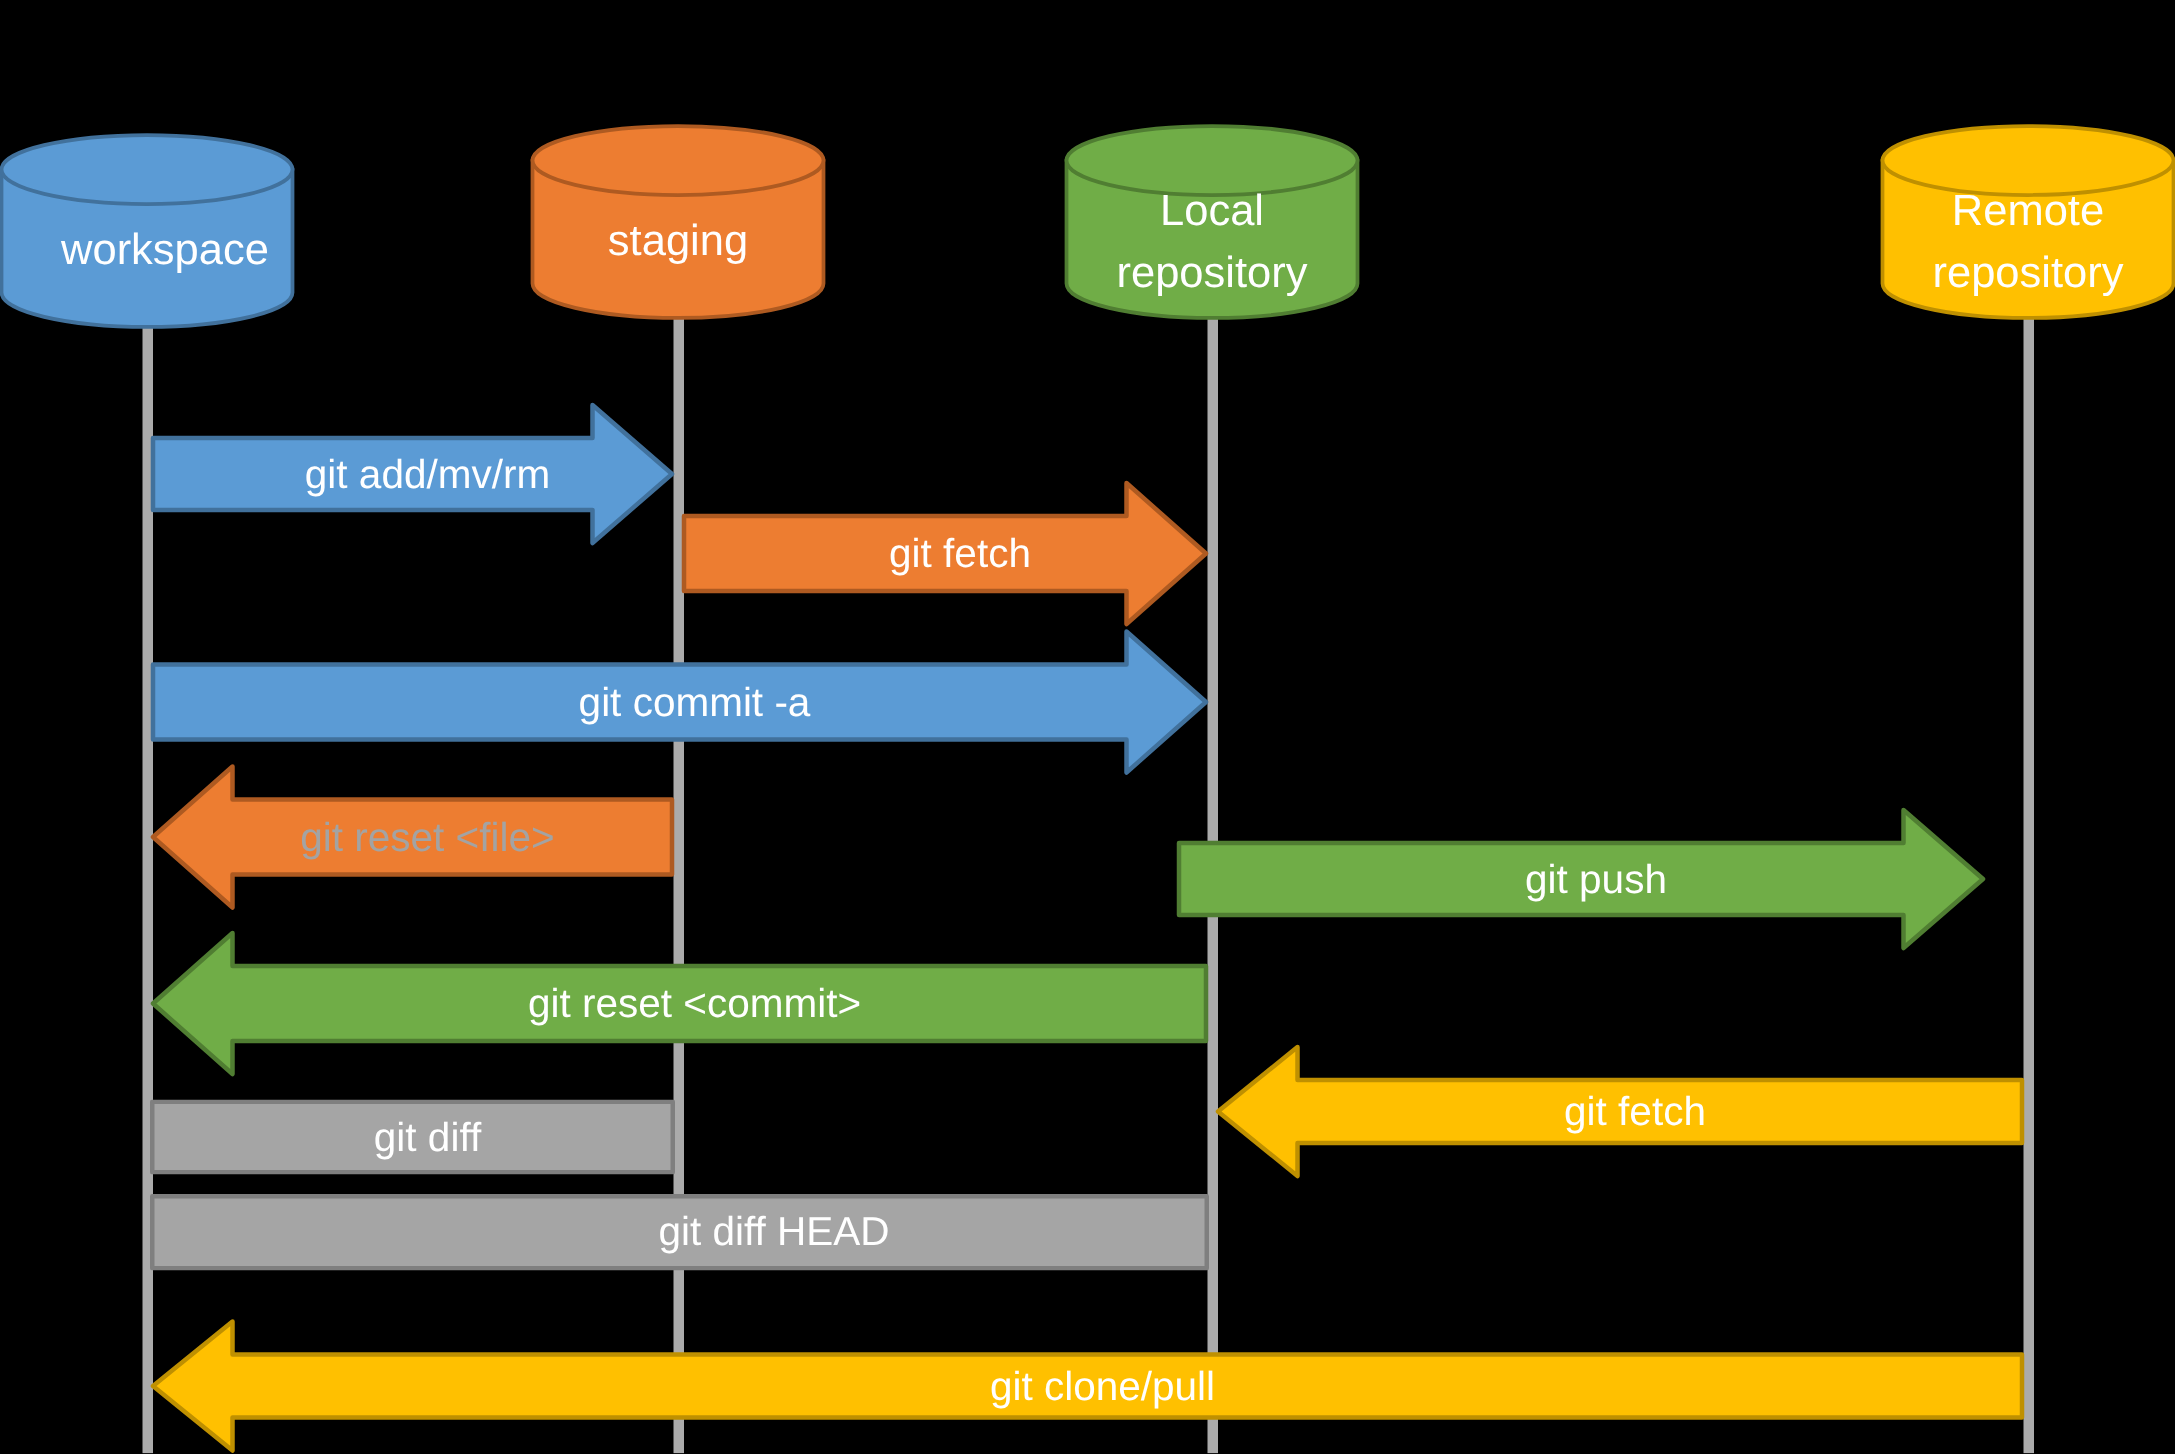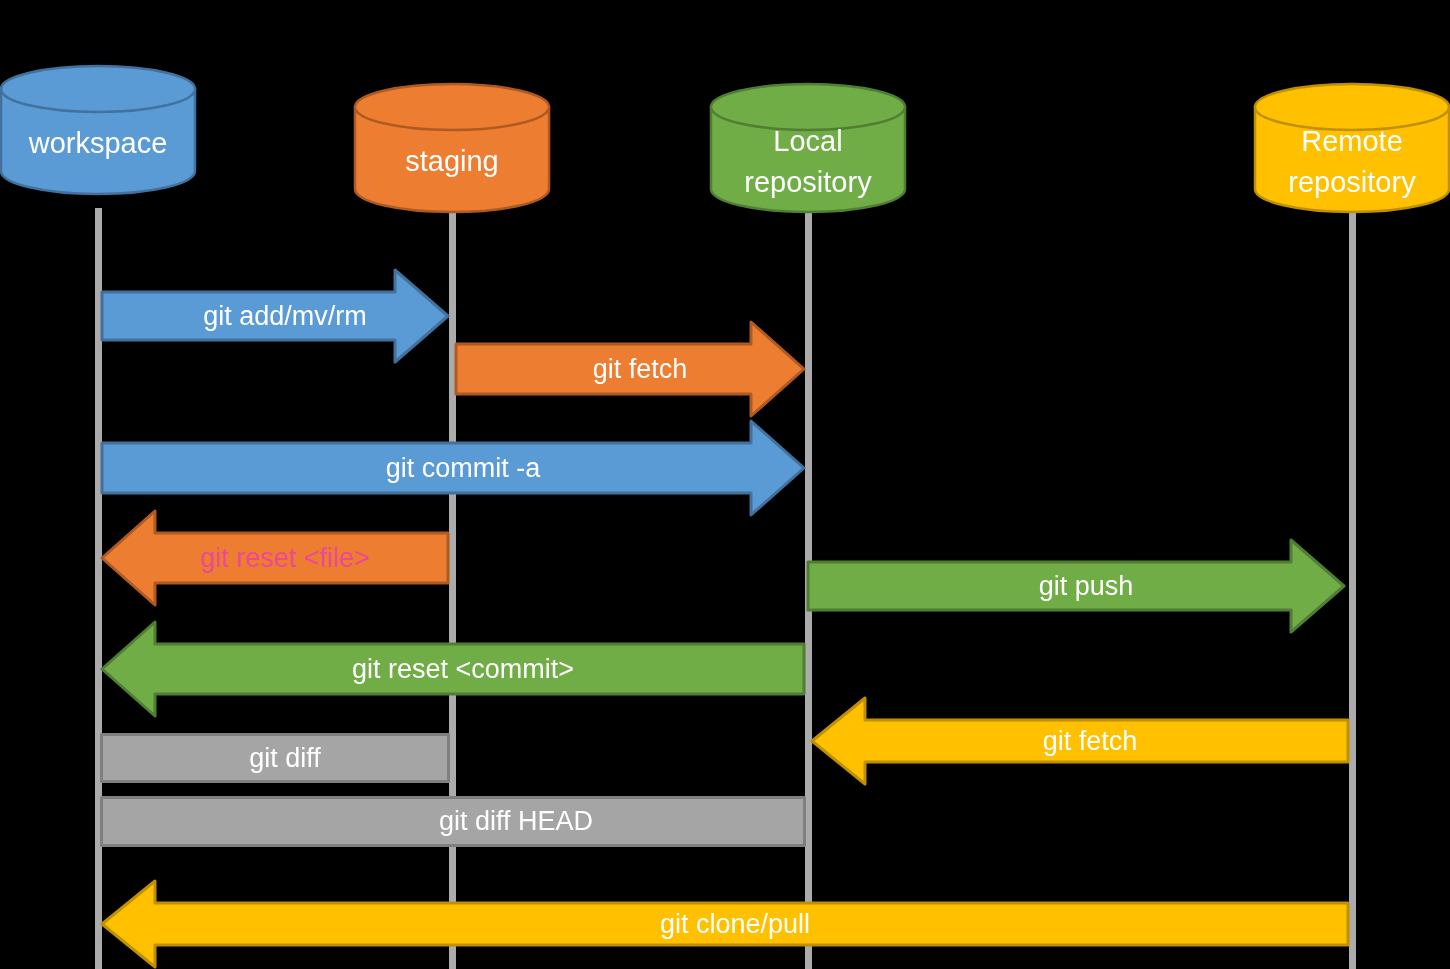--- a/index.html
+++ b/index.html
@@ -73,23 +73,23 @@
     <div class="cmd" style="left: 100px; top: 419px; width: 706px; height: 98px;">
       <svg width="706" height="98" viewBox="0 0 706 98">
         <polygon points="2,24 651,24 651,2 704,49 651,96 651,74 2,74" fill="#5B9BD5" stroke="#41719C" stroke-width="3" stroke-linejoin="round"></polygon>
       </svg>
       <div class="cmd-label" style="color: rgb(255, 255, 255);">git commit -a</div>
     </div>
     <div class="cmd" style="left: 100px; top: 509px; width: 350px; height: 98px;">
       <svg width="350" height="98" viewBox="0 0 350 98">
         <polygon points="348,24 55,24 55,2 2,49 55,96 55,74 348,74" fill="#ED7D31" stroke="#AE5A21" stroke-width="3" stroke-linejoin="round"></polygon>
       </svg>
-      <div class="cmd-label" style="color: #ec4899;">git reset &lt;file&gt;</div>
+      <div class="cmd-label" style="color: #a3a3a3;">git reset &lt;file&gt;</div>
     </div>
-    <div class="cmd" style="left: 806px; top: 538px; width: 540px; height: 96px;">
+    <div class="cmd" style="left: 784px; top: 538px; width: 540px; height: 96px;">
       <svg width="540" height="96" viewBox="0 0 540 96">
         <polygon points="2,24 485,24 485,2 538,48 485,94 485,72 2,72" fill="#70AD47" stroke="#507E32" stroke-width="3" stroke-linejoin="round"></polygon>
       </svg>
       <div class="cmd-label" style="color: rgb(255, 255, 255);">git push</div>
     </div>
     <div class="cmd" style="left: 100px; top: 620px; width: 706px; height: 98px;">
       <svg width="706" height="98" viewBox="0 0 706 98">
         <polygon points="704,24 55,24 55,2 2,49 55,96 55,74 704,74" fill="#70AD47" stroke="#507E32" stroke-width="3" stroke-linejoin="round"></polygon>
       </svg>
       <div class="cmd-label" style="color: rgb(255, 255, 255);">git reset &lt;commit&gt;</div>
@@ -111,21 +111,21 @@
         <rect x="1.5" y="1.5" width="703" height="48" fill="#A5A5A5" stroke="#7F7F7F" stroke-width="3" stroke-linejoin="round"></rect>
       </svg>
       <div class="cmd-label" style="color: rgb(255, 255, 255);">git diff HEAD</div>
     </div>
     <div class="cmd" style="left: 100px; top: 879px; width: 1250px; height: 90px;">
       <svg width="1250" height="90" viewBox="0 0 1250 90">
         <polygon points="1248,24 55,24 55,2 2,45 55,88 55,66 1248,66" fill="#FFC000" stroke="#BF9000" stroke-width="3" stroke-linejoin="round"></polygon>
       </svg>
       <div class="cmd-label" style="color: rgb(255, 255, 255);">git clone/pull</div>
     </div>
-    <div class="cylinder" style="left: -1px; top: 64px;">
+    <div class="cylinder" style="left: -1px; top: 88px; padding-left: 24px;">
       <svg width="198" height="134" viewBox="0 0 198 134">
         <path d="M 2 25 v 82 a 97 23 0 0 0 194 0 v -82 z" fill="#5B9BD5" stroke="#41719C" stroke-width="2.5"></path>
         <ellipse cx="99" cy="25" rx="97" ry="23" fill="#5B9BD5" stroke="#41719C" stroke-width="2.5"></ellipse>
       </svg>
       <div class="cyl-label" style="color: rgb(255, 255, 255);">workspace</div>
     </div>
     <div class="cylinder" style="left: 353px; top: 82px;">
       <svg width="198" height="134" viewBox="0 0 198 134">
         <path d="M 2 25 v 82 a 97 23 0 0 0 194 0 v -82 z" fill="#ED7D31" stroke="#AE5A21" stroke-width="2.5"></path>
         <ellipse cx="99" cy="25" rx="97" ry="23" fill="#ED7D31" stroke="#AE5A21" stroke-width="2.5"></ellipse>

